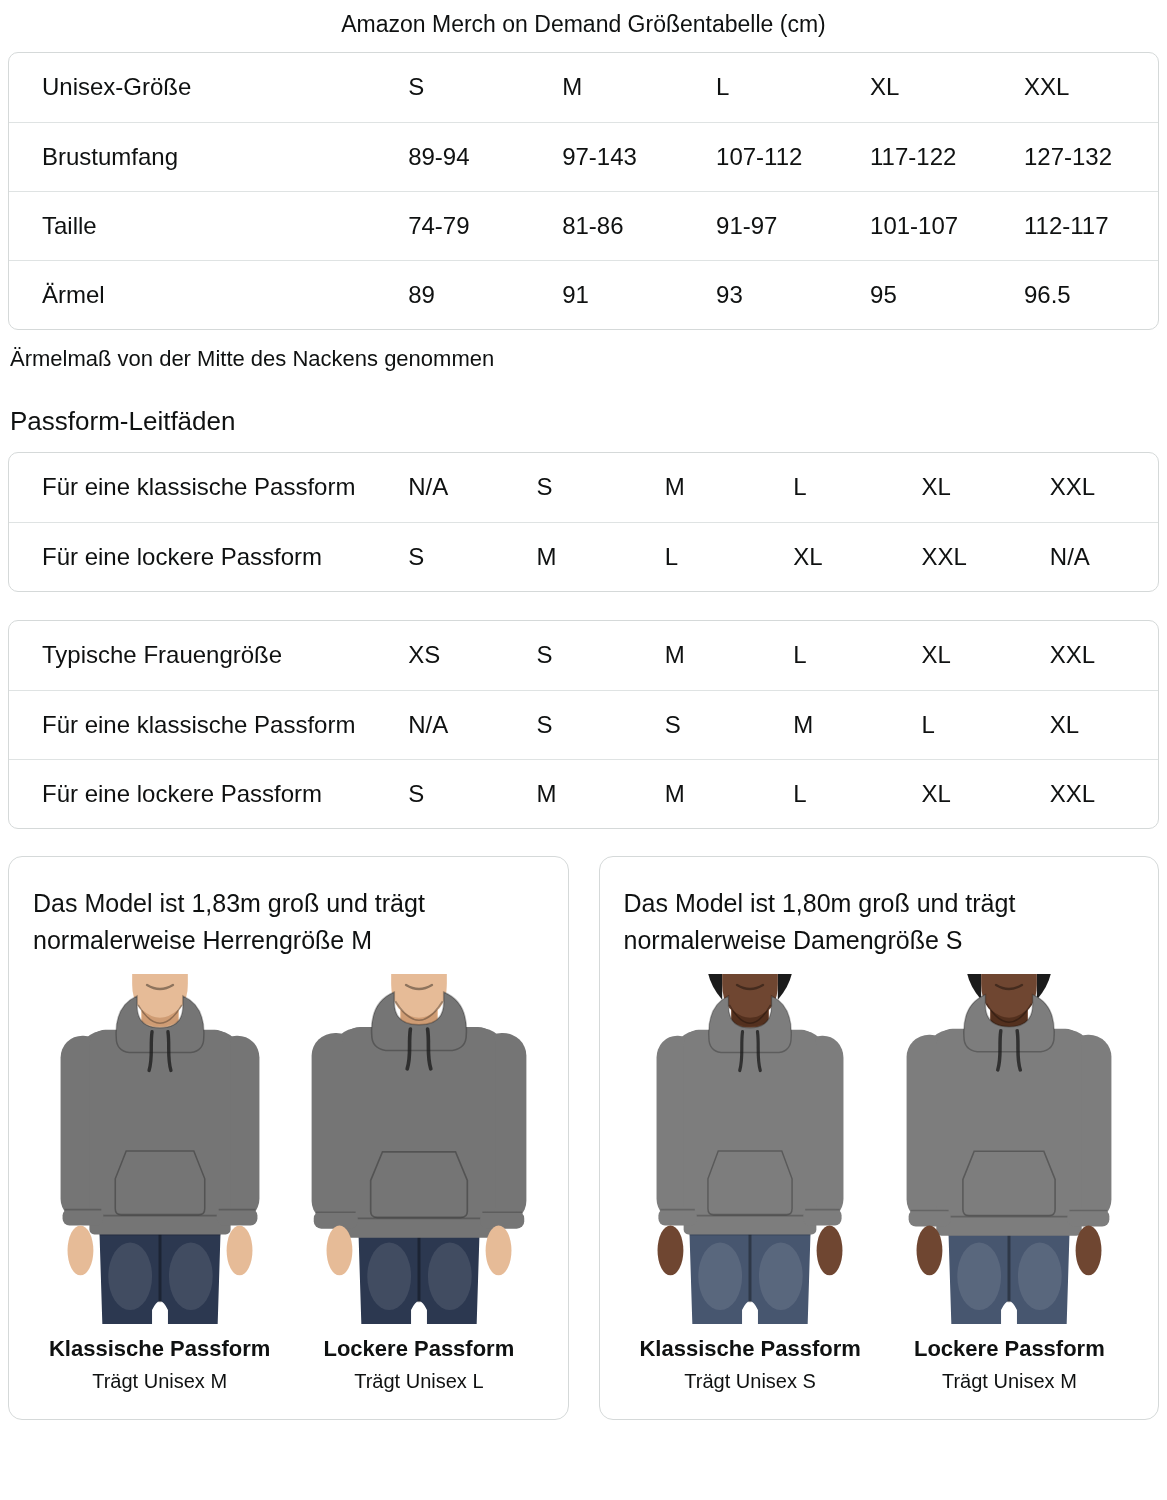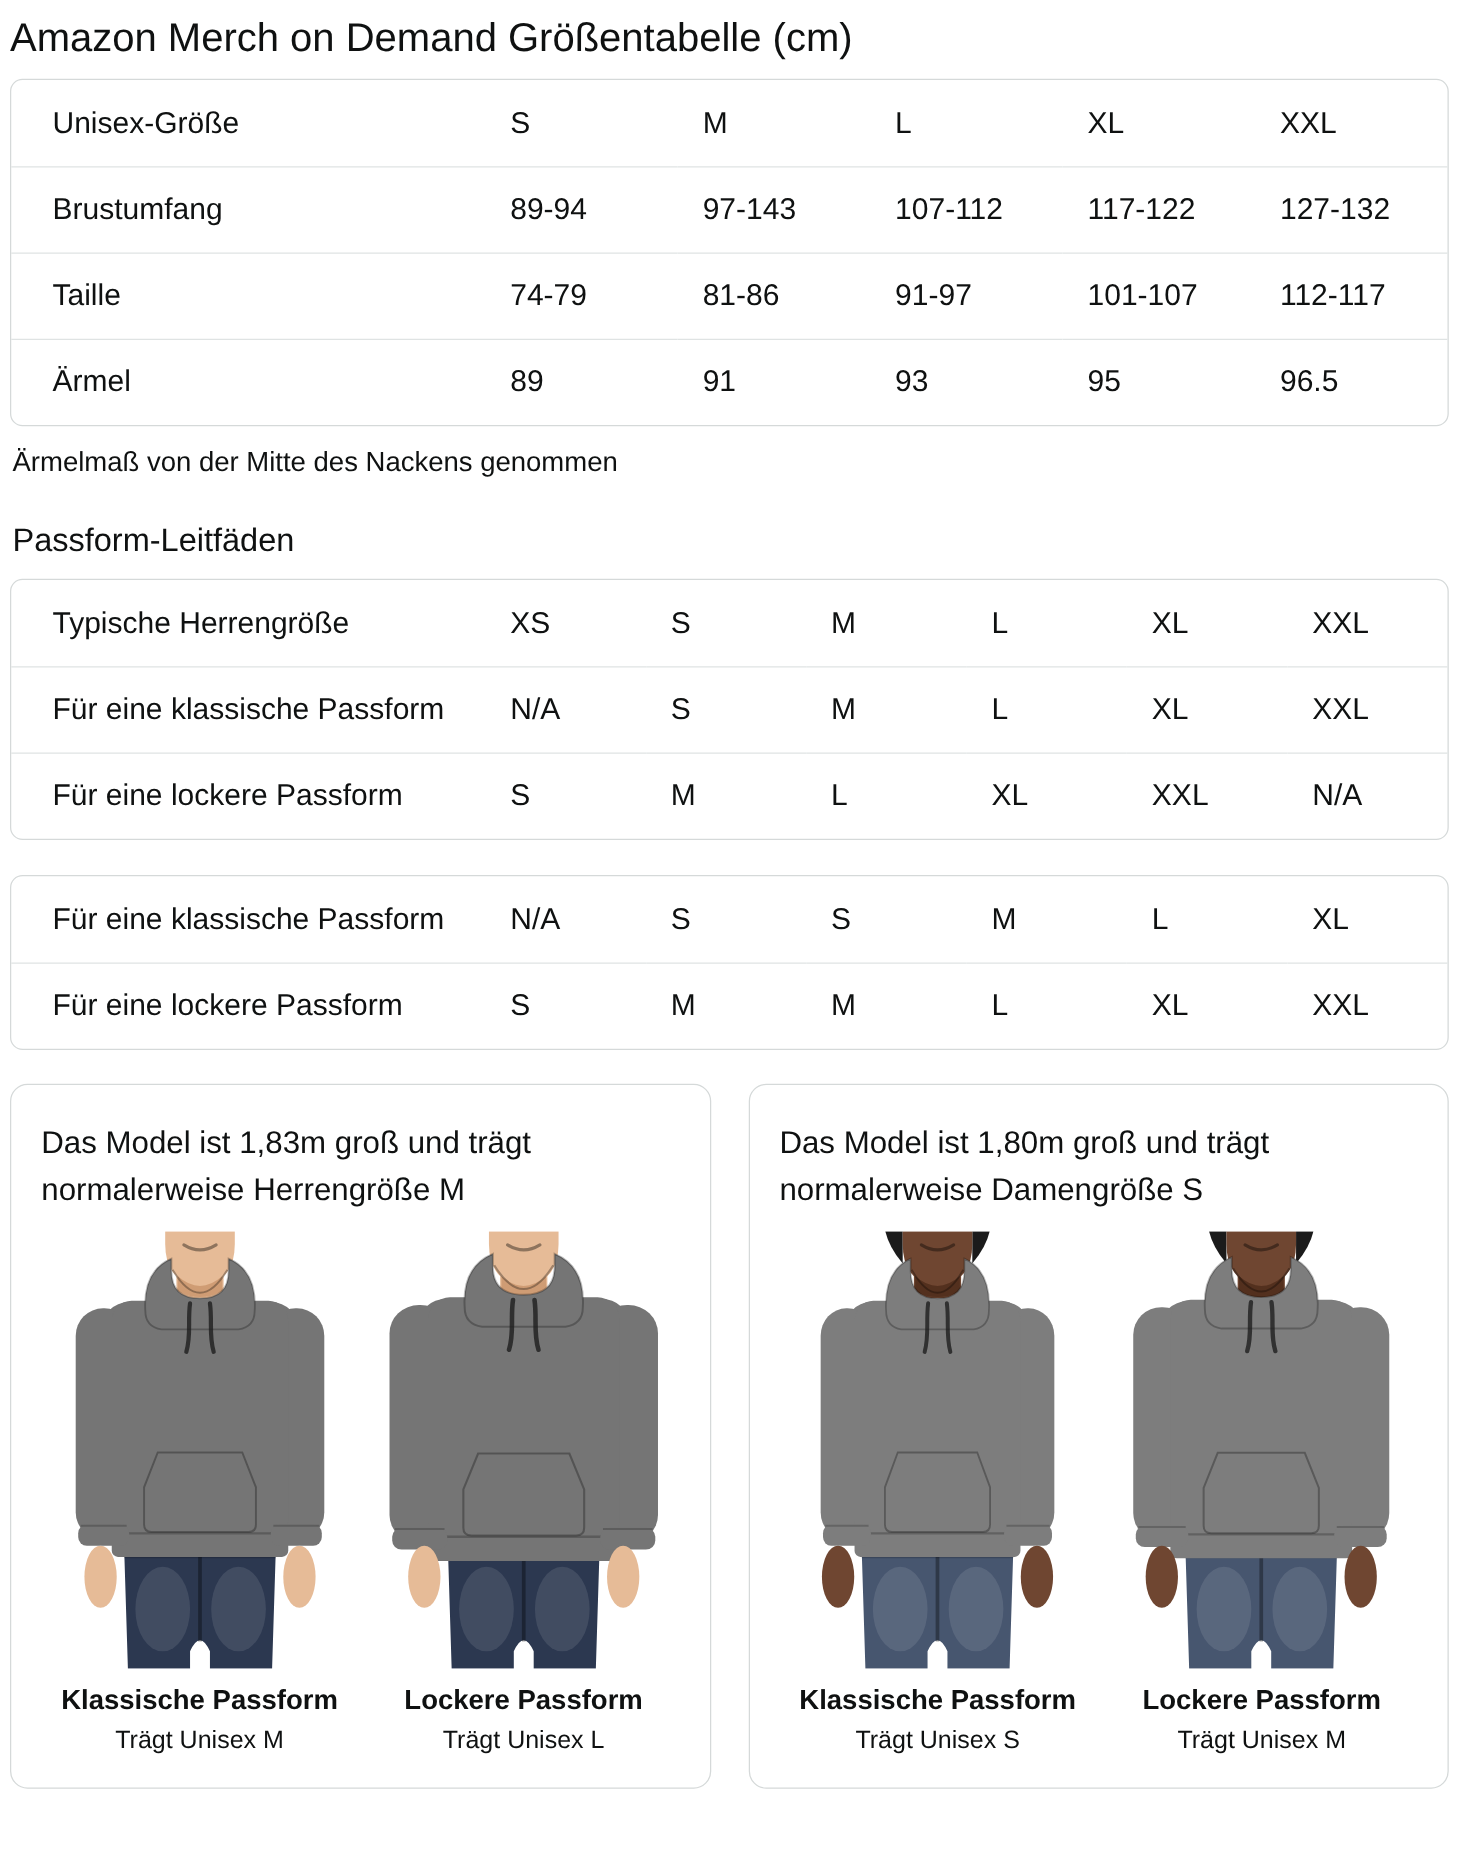--- a/index.html
+++ b/index.html
@@ -6,22 +6,23 @@
     --text:#0f1111; --border:#d5d9d9; --divider:#dfe3e3;
   }
   *{box-sizing:border-box; margin:0; padding:0;}
   html,body{background:#ffffff;}
   body{
     width:1167px; height:1500px; overflow:hidden;
     padding:8px; color:var(--text,#0f1111);
     font-family:"Liberation Sans","DejaVu Sans",sans-serif;
   }
   .page-title{
-    font-size:32px; font-weight:400; line-height:1.25;
+    font-size:23px; font-weight:400; line-height:1.25;
     margin:2px 0 13px 0;
+    text-align:center;
   }
   table.chart{
     width:100%; border-collapse:separate; border-spacing:0;
     border:1px solid var(--border,#d5d9d9); border-radius:10px;
     table-layout:fixed;
   }
   table.chart td{
     height:69px; vertical-align:middle; font-size:24px;
     padding-left:20px; white-space:nowrap; overflow:hidden;
   }
@@ -160,29 +161,20 @@
       <col style="width:33%">
       <col style="width:11.17%">
       <col style="width:11.17%">
       <col style="width:11.17%">
       <col style="width:11.17%">
       <col style="width:11.17%">
       <col style="width:11.15%">
     </colgroup>
   <tbody>
     <tr>
-      <td class="lbl">Typische Herrengröße</td>
-      <td>XS</td>
-      <td>S</td>
-      <td>M</td>
-      <td>L</td>
-      <td>XL</td>
-      <td>XXL</td>
-    </tr>
-    <tr>
       <td class="lbl">Für eine klassische Passform</td>
       <td>N/A</td>
       <td>S</td>
       <td>M</td>
       <td>L</td>
       <td>XL</td>
       <td>XXL</td>
     </tr>
     <tr>
       <td class="lbl">Für eine lockere Passform</td>
@@ -201,20 +193,29 @@
       <col style="width:33%">
       <col style="width:11.17%">
       <col style="width:11.17%">
       <col style="width:11.17%">
       <col style="width:11.17%">
       <col style="width:11.17%">
       <col style="width:11.15%">
     </colgroup>
   <tbody>
     <tr>
+      <td class="lbl">Typische Frauengröße</td>
+      <td>XS</td>
+      <td>S</td>
+      <td>M</td>
+      <td>L</td>
+      <td>XL</td>
+      <td>XXL</td>
+    </tr>
+    <tr>
       <td class="lbl">Für eine klassische Passform</td>
       <td>N/A</td>
       <td>S</td>
       <td>S</td>
       <td>M</td>
       <td>L</td>
       <td>XL</td>
     </tr>
     <tr>
       <td class="lbl">Für eine lockere Passform</td>

